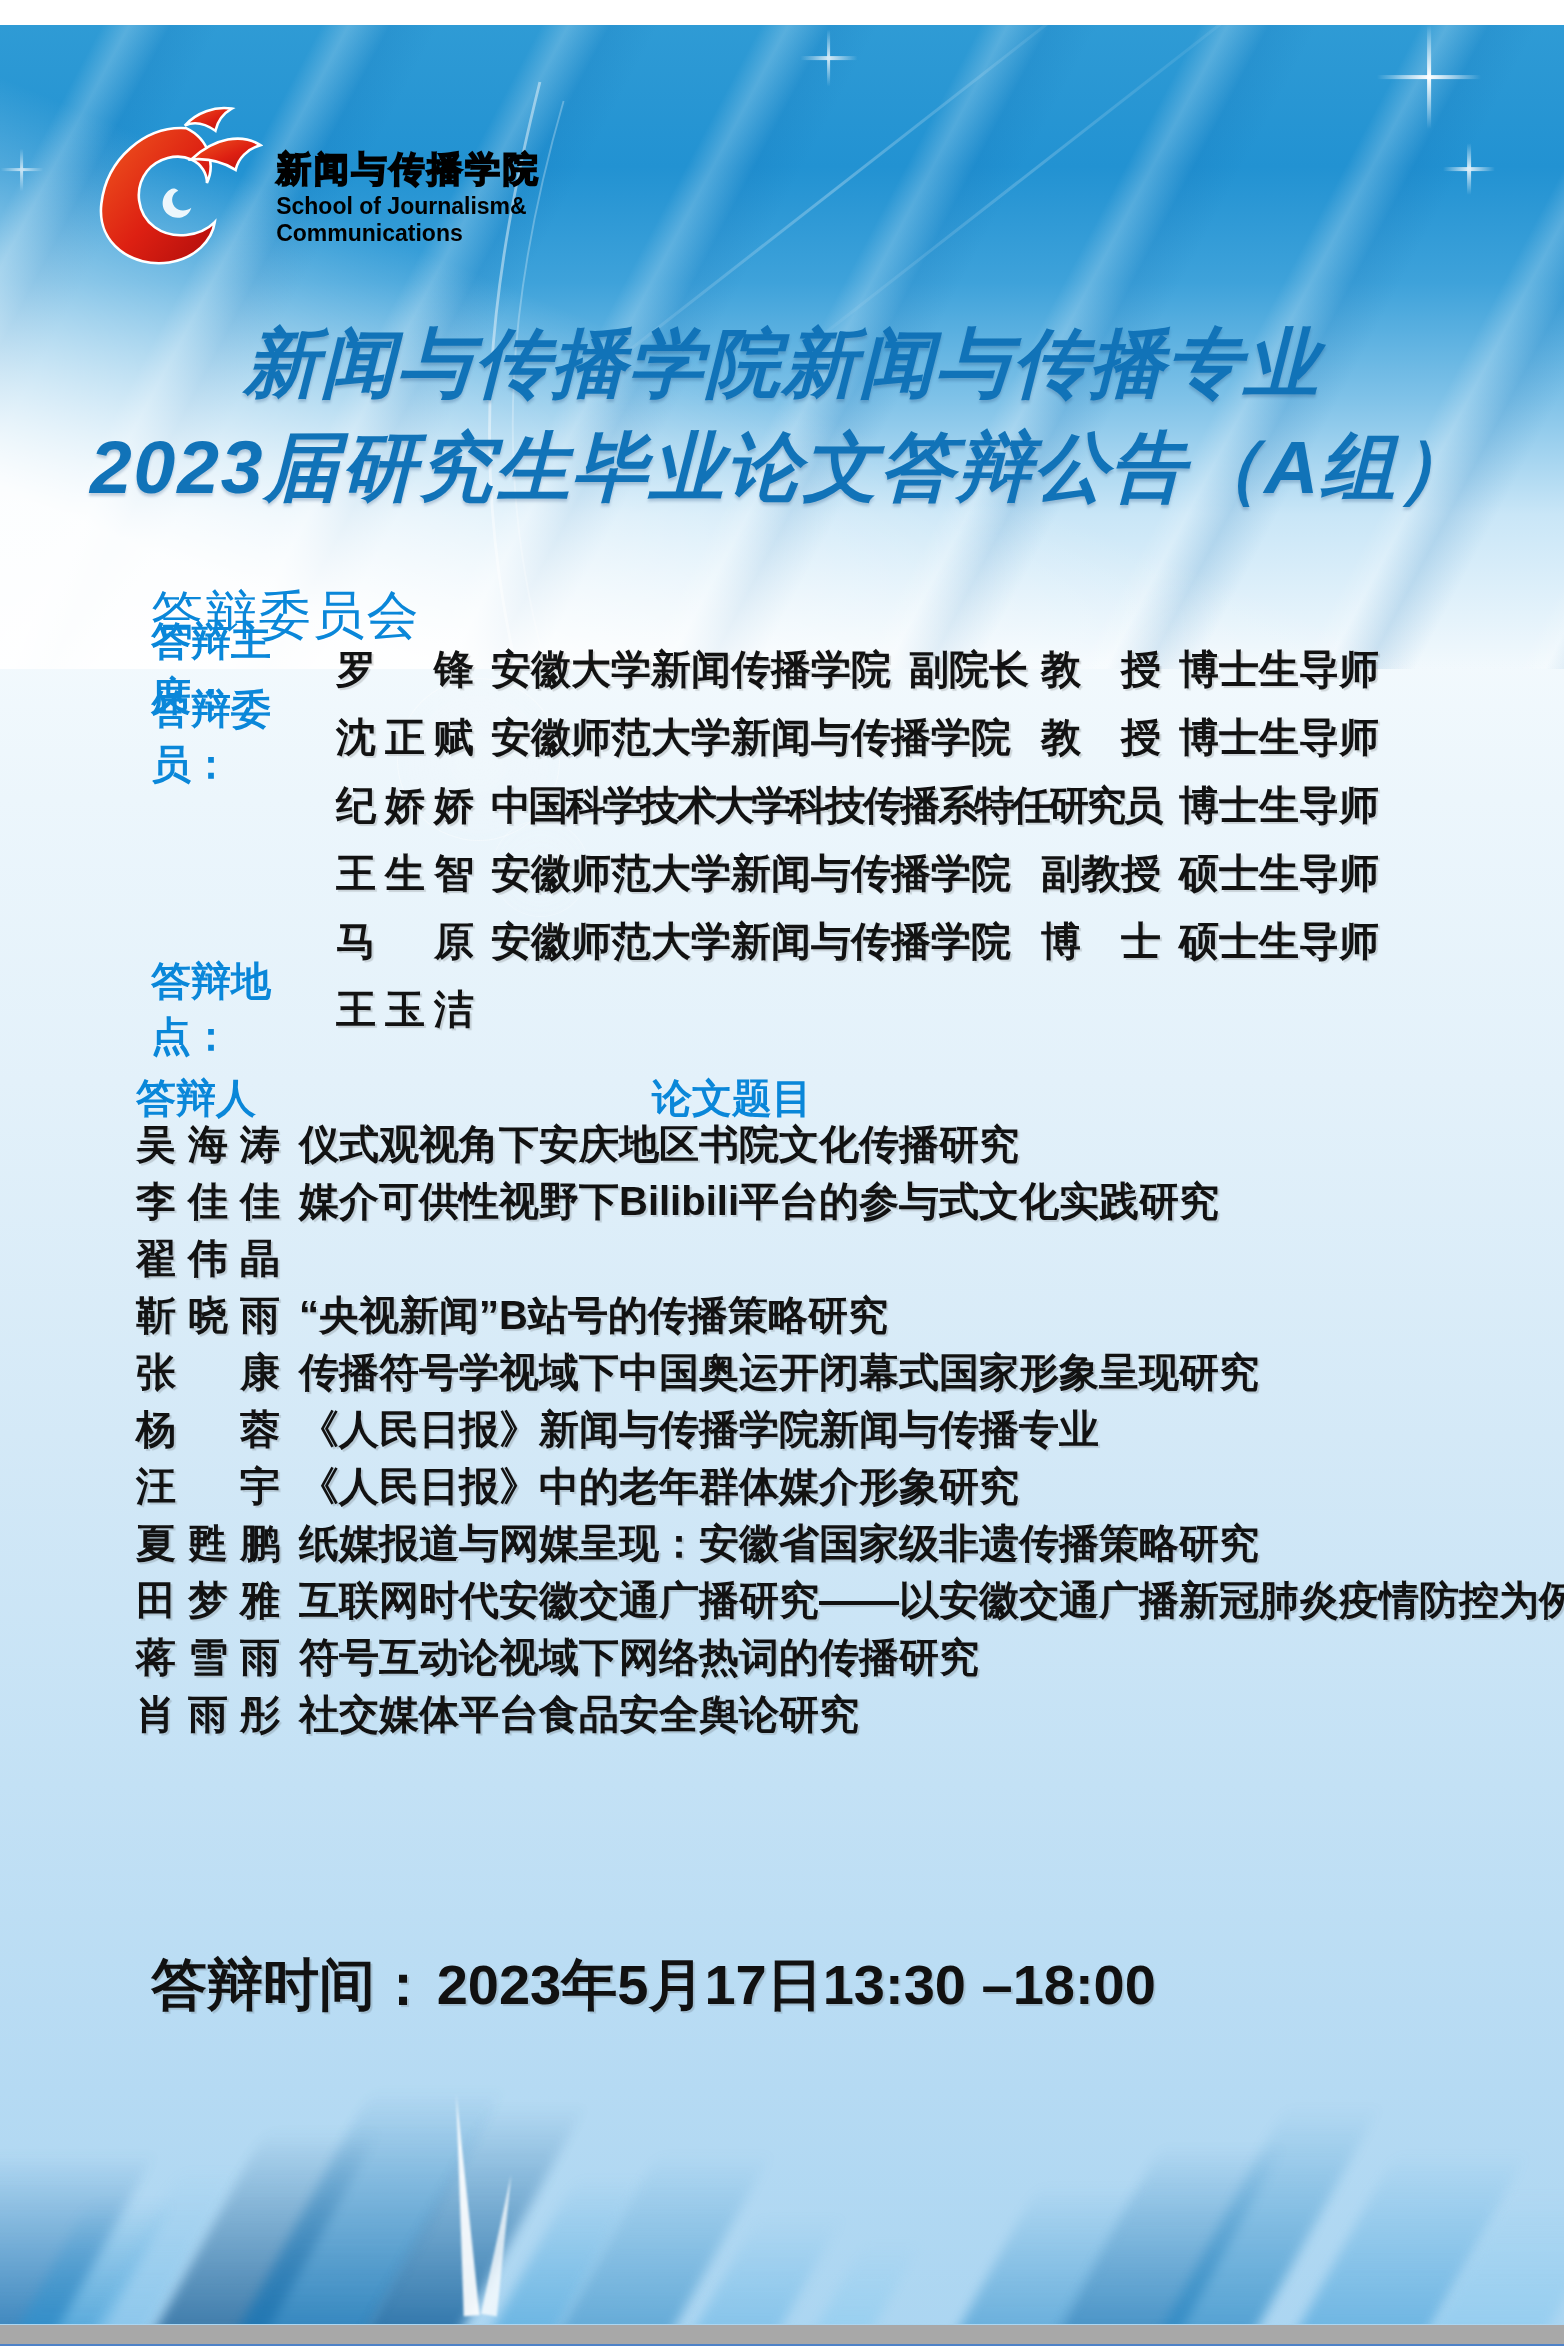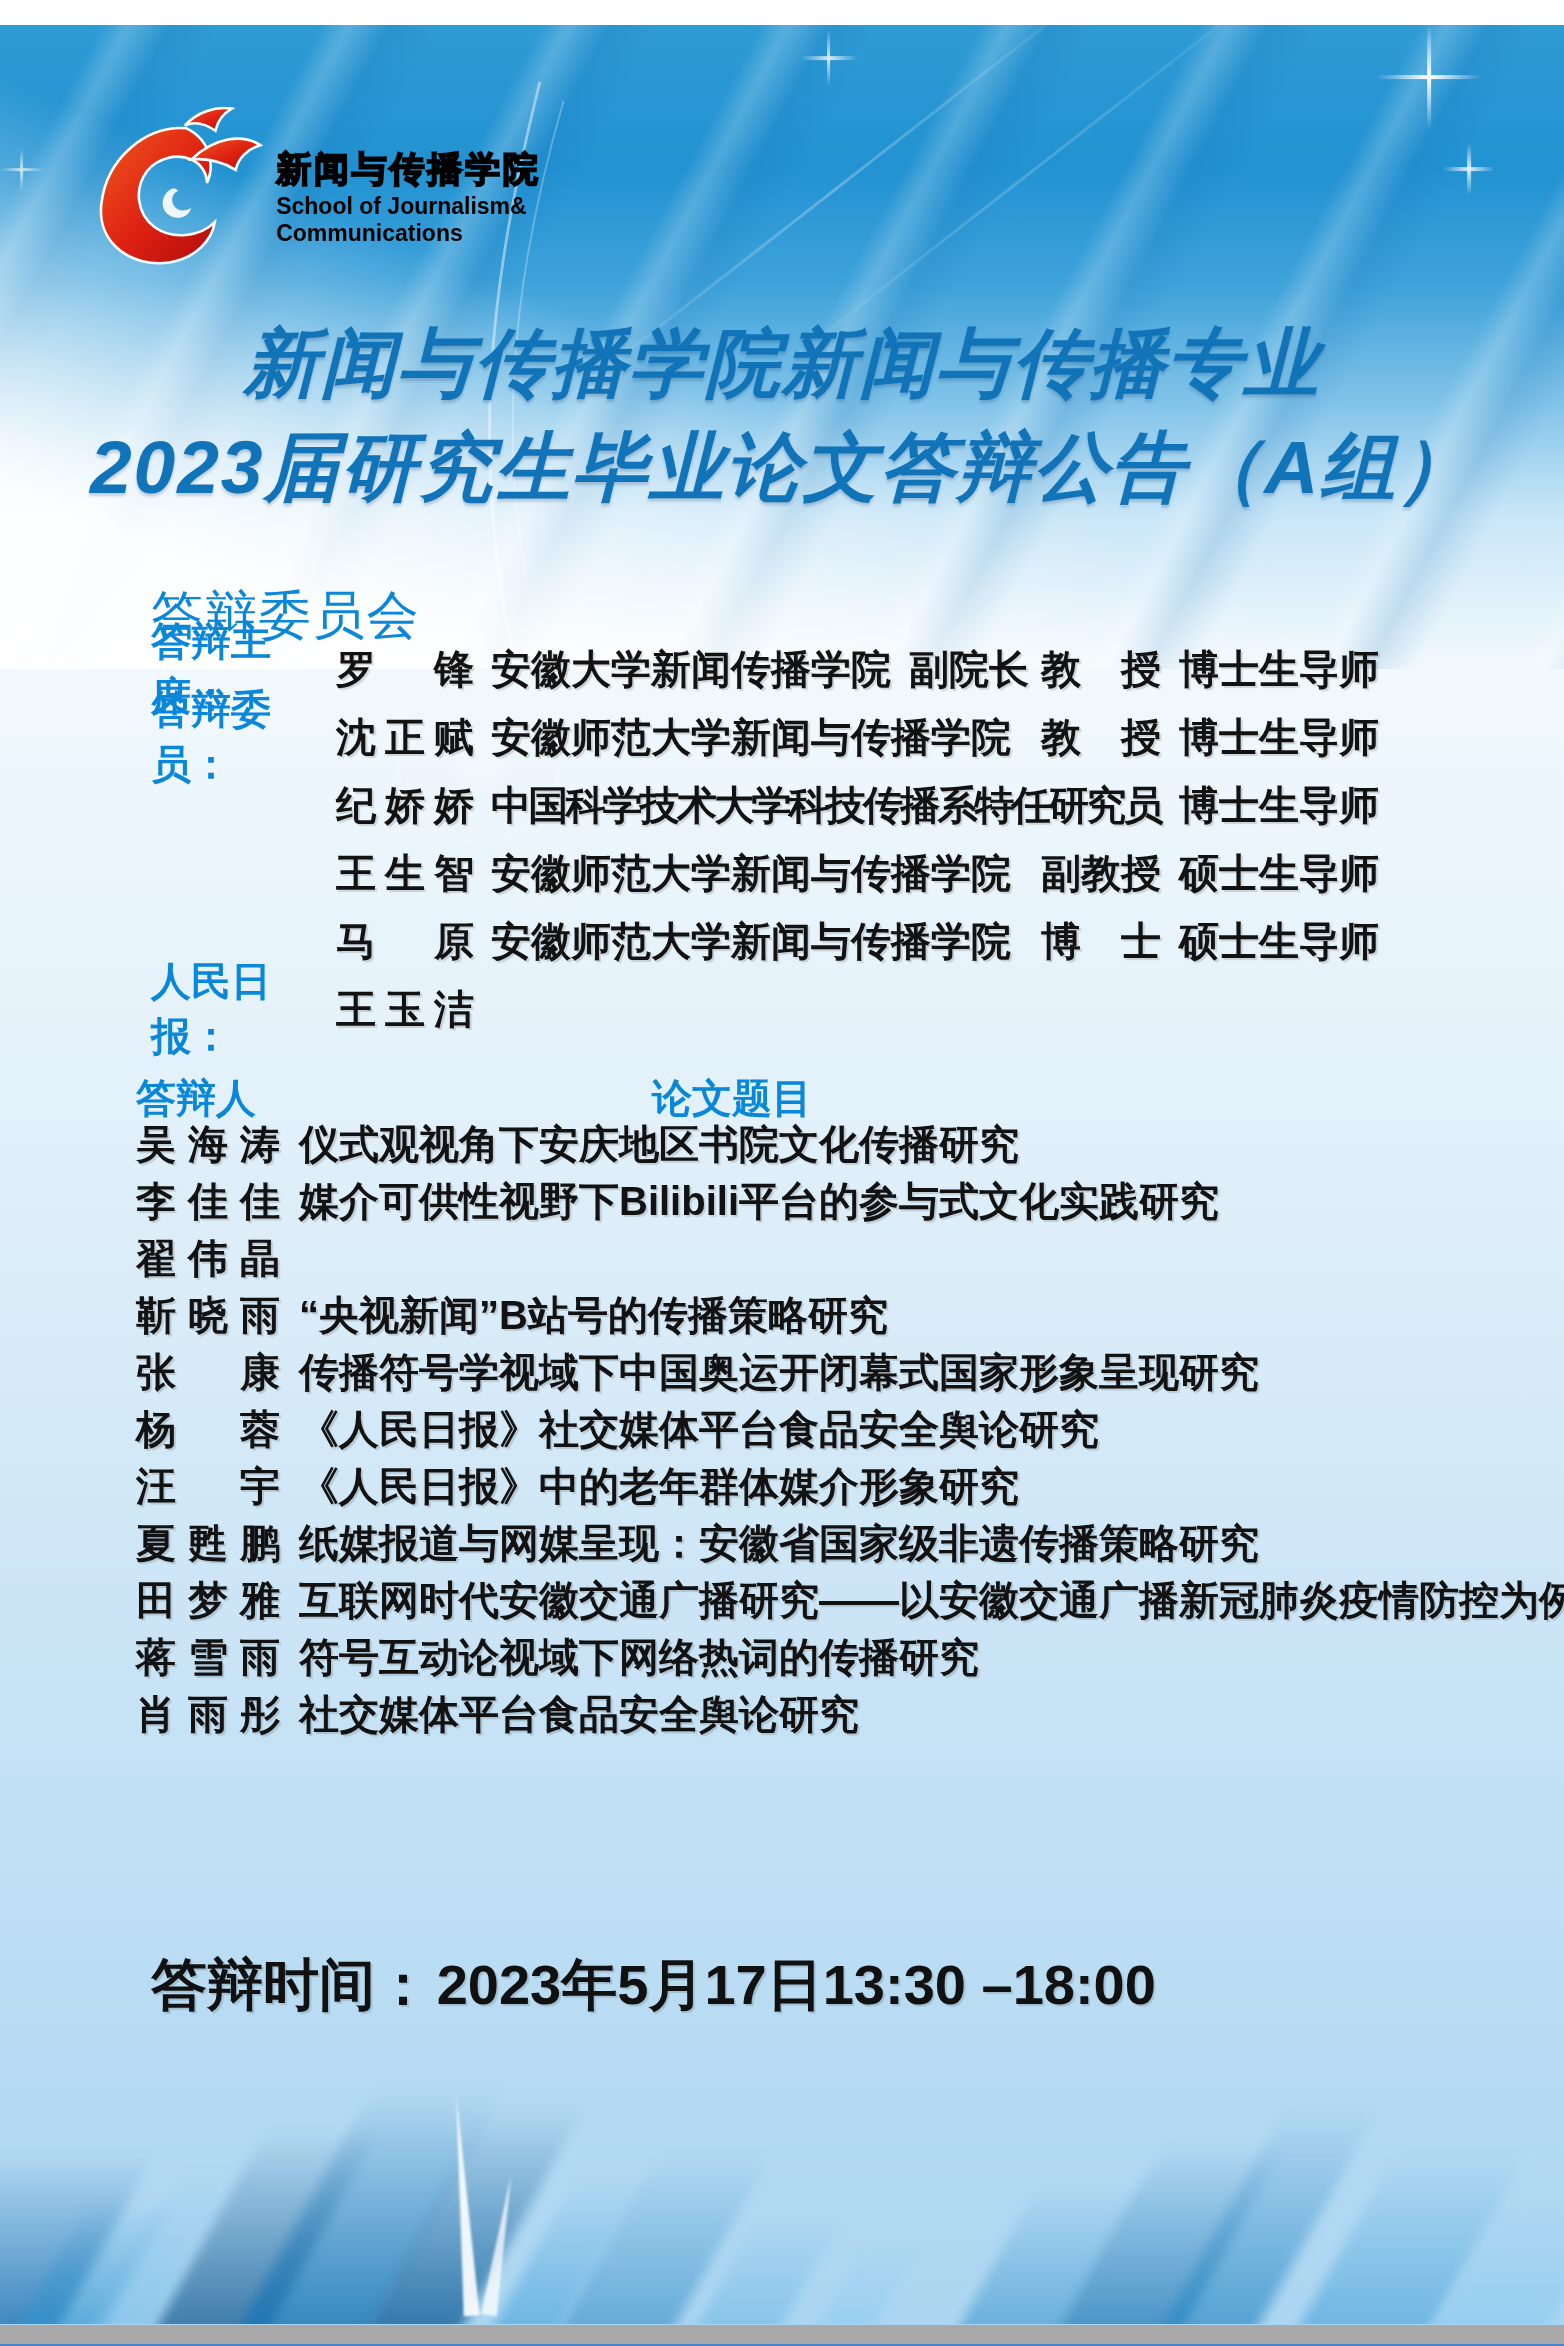--- a/index.html
+++ b/index.html
@@ -157,21 +157,21 @@
     </div>
     <div class="c-row">
       <span class="c-label"></span>
       <span class="c-name">马　原</span>
       <span class="c-inst">安徽师范大学新闻与传播学院</span>
       <span class="c-pos"></span>
       <span class="c-rank">博　士</span>
       <span class="c-tutor">硕士生导师</span>
     </div>
     <div class="c-row">
-      <span class="c-label">人民日报：</span>
+      <span class="c-label">答辩地点：</span>
       <span class="c-name">王玉洁</span>
     </div>
   </div>
 
   <div class="defense">
     <div class="d-head">
       <span>答辩人</span>
       <span class="d-col2">论文题目</span>
     </div>
     <div class="d-row">
@@ -188,21 +188,21 @@
     <div class="d-row">
       <span class="d-name">靳晓雨</span>
       <span class="d-title">“央视新闻”B站号的传播策略研究</span>
     </div>
     <div class="d-row">
       <span class="d-name">张　康</span>
       <span class="d-title">传播符号学视域下中国奥运开闭幕式国家形象呈现研究</span>
     </div>
     <div class="d-row">
       <span class="d-name">杨　蓉</span>
-      <span class="d-title">《人民日报》社交媒体平台食品安全舆论研究</span>
+      <span class="d-title">《人民日报》新闻与传播学院新闻与传播专业</span>
     </div>
     <div class="d-row">
       <span class="d-name">汪　宇</span>
       <span class="d-title">《人民日报》中的老年群体媒介形象研究</span>
     </div>
     <div class="d-row">
       <span class="d-name">夏甦鹏</span>
       <span class="d-title">纸媒报道与网媒呈现：安徽省国家级非遗传播策略研究</span>
     </div>
     <div class="d-row">

